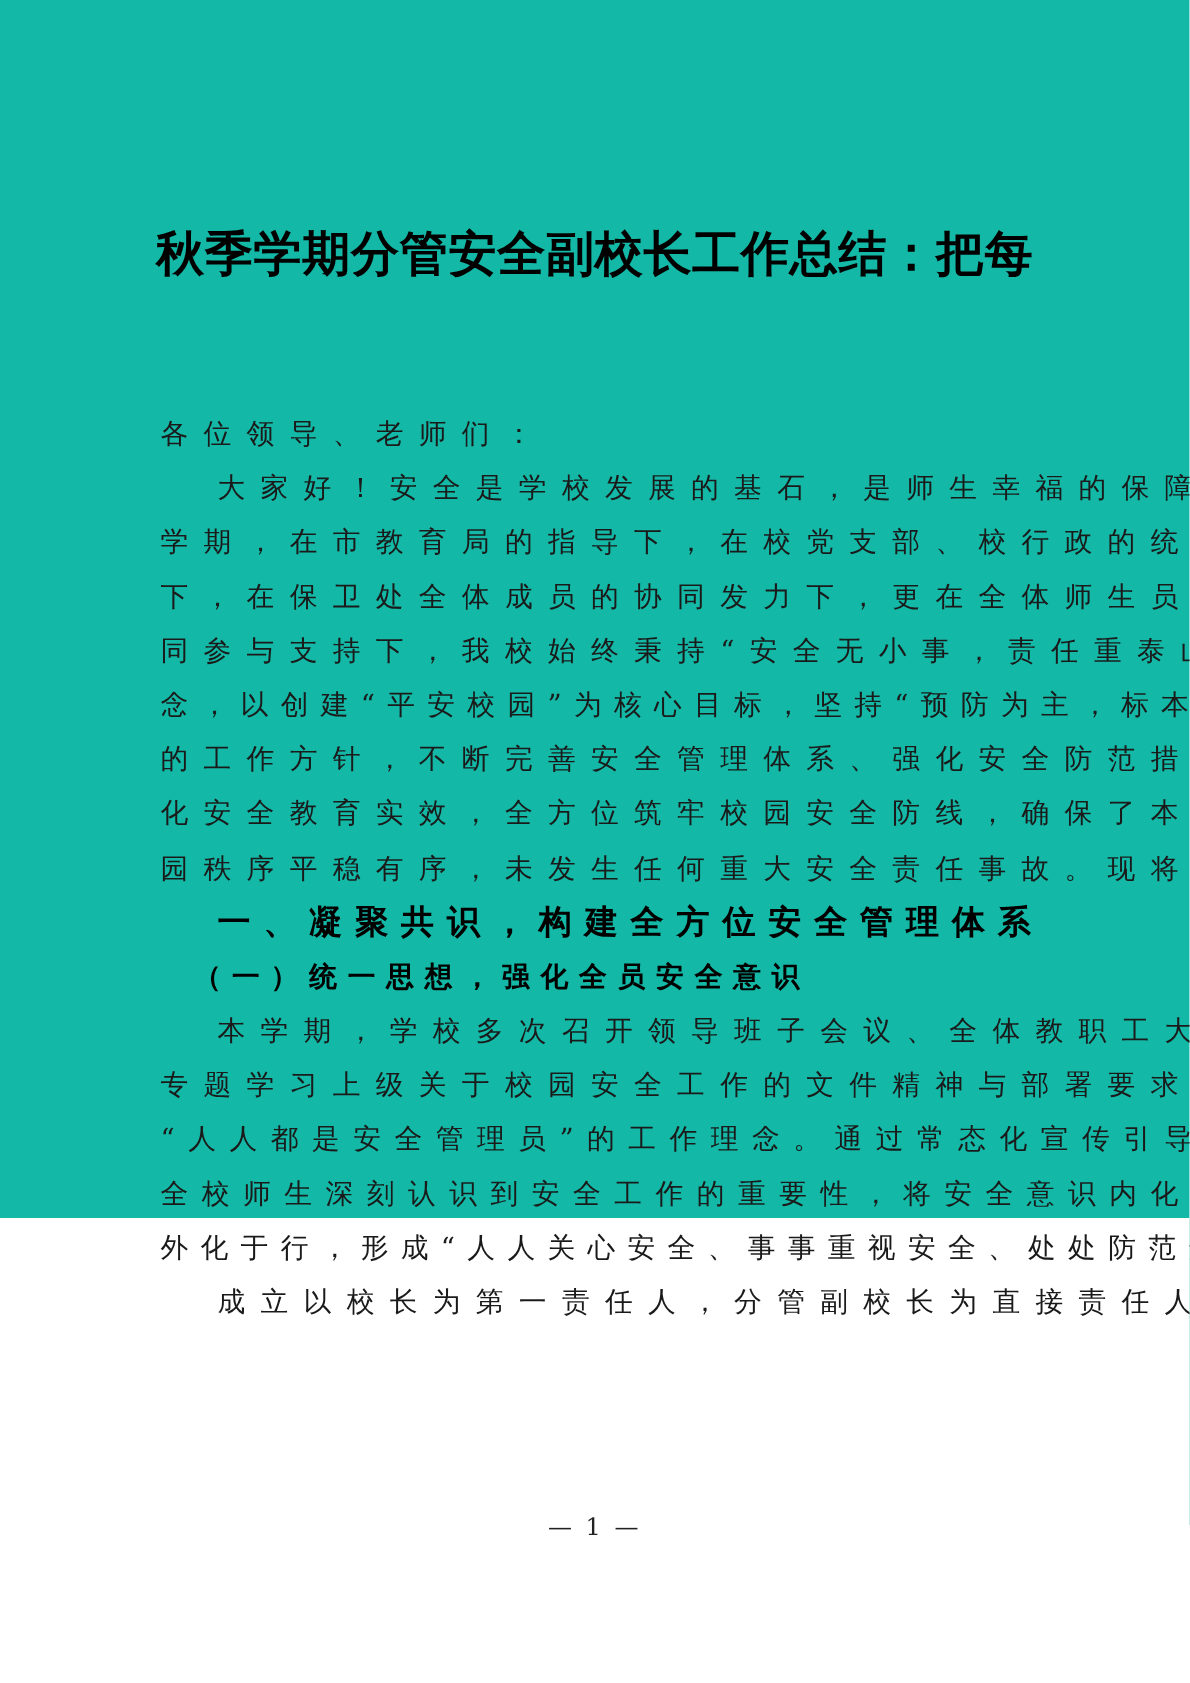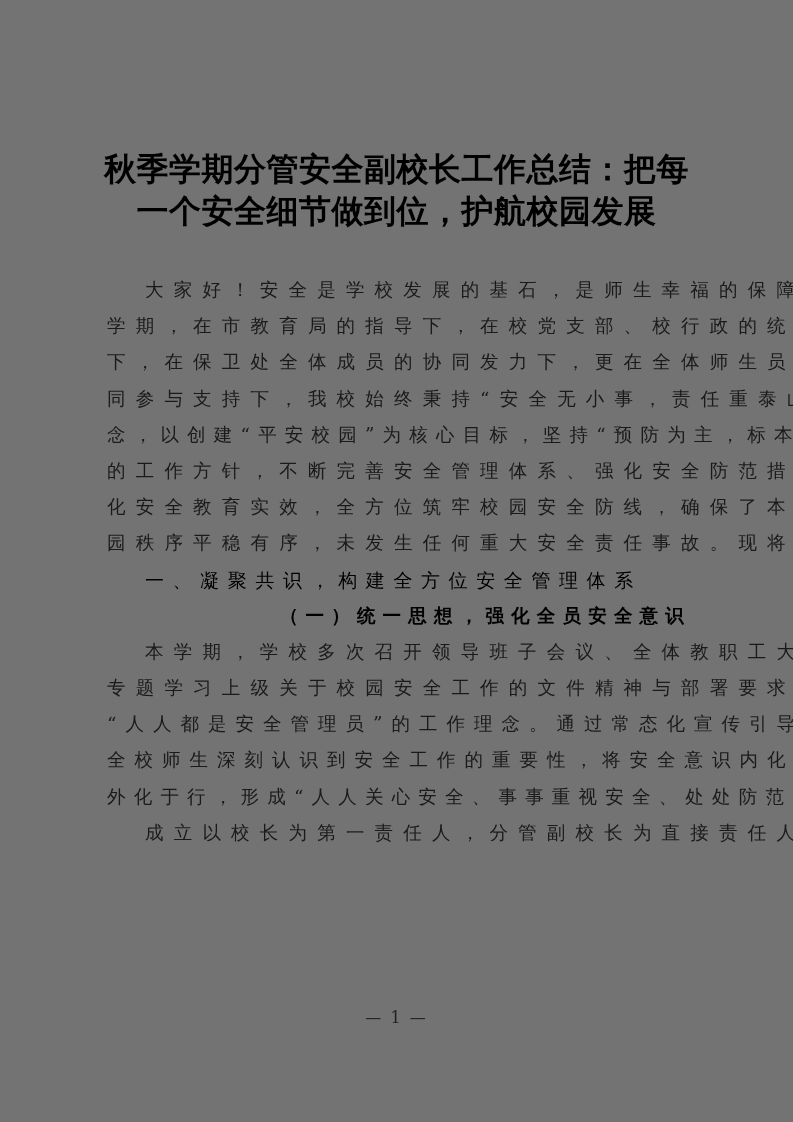--- a/index.html
+++ b/index.html
@@ -1,42 +1,42 @@
 <!DOCTYPE html>
 <html><head>
 <meta charset="utf-8">
 <style>
   html, body { margin: 0; padding: 0; background: #ffffff; }
   body { width: 793px; height: 1122px; position: relative; overflow: hidden;
          font-family: "DejaVu Serif", "Liberation Serif", serif; color: #111; }
-  .page { position: absolute; left: 0; top: 0; width: 793px; height: 1122px; background: #737373; }
+  .page { position: absolute; left: 0; top: 0; width: 793px; height: 812px; background: #14b8a6; }
   .title { position: absolute; left: 90px; width: 613px; top: 148px; text-align: center;
            font-family: "DejaVu Sans", "Liberation Sans", sans-serif; font-weight: bold;
            font-size: 32px; line-height: 42px; letter-spacing: 0.5px; color: #000; margin: 0; }
   .body { position: absolute; left: 107px; top: 272px; width: 584px; }
   .line { display: block; height: 36.2px; line-height: 36.2px; font-size: 18.5px;
           white-space: nowrap; letter-spacing: 10.2px; color: #1a1a1a; }
   .line.indent { padding-left: 38px; }
-  .line.heading { font-family: "DejaVu Sans", "Liberation Sans", sans-serif; font-weight: normal;
-                  letter-spacing: 8.6px; padding-left: 38px; color: #000; font-size: 19px; }
+  .line.heading { font-family: "DejaVu Sans", "Liberation Sans", sans-serif; font-weight: bold;
+                  letter-spacing: 8.6px; padding-left: 38px; color: #000; font-size: 22px; }
   .line.subheading { font-family: "DejaVu Sans", "Liberation Sans", sans-serif; font-weight: bold;
-                     letter-spacing: 7.2px; padding-left: 22px; color: #000; text-align: right; }
+                     letter-spacing: 7.2px; padding-left: 22px; color: #000; }
   .footer { position: absolute; top: 1008px; left: 0; width: 793px; text-align: center;
             font-size: 16px; color: #222; letter-spacing: 2px; }
 </style>
 </head>
 <body>
 
 <div class="page">
   <h1 class="title">
     <span style="display:block">秋季学期分管安全副校长工作总结：把每</span>
-    <span style="display:block">一个安全细节做到位，护航校园发展</span>
   </h1>
 
   <div class="body">
+    <span class="line">各位领导、老师们：</span>
     <span class="line indent">大家好！安全是学校发展的基石，是师生幸福的保障。本</span>
     <span class="line">学期，在市教育局的指导下，在校党支部、校行政的统筹领导</span>
     <span class="line">下，在保卫处全体成员的协同发力下，更在全体师生员工的共</span>
     <span class="line">同参与支持下，我校始终秉持“安全无小事，责任重泰山”的理</span>
     <span class="line" style="letter-spacing:8.2px">念，以创建“平安校园”为核心目标，坚持“预防为主，标本兼治”</span>
     <span class="line">的工作方针，不断完善安全管理体系、强化安全防范措施、深</span>
     <span class="line">化安全教育实效，全方位筑牢校园安全防线，确保了本学期校</span>
     <span class="line">园秩序平稳有序，未发生任何重大安全责任事故。现将本学期</span>
     <span class="line heading">一、凝聚共识，构建全方位安全管理体系</span>
     <span class="line subheading">（一）统一思想，强化全员安全意识</span>

